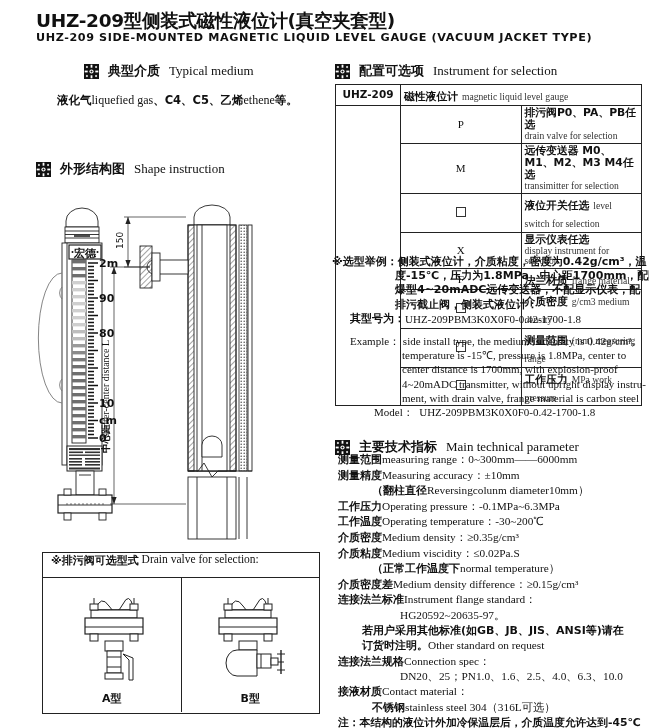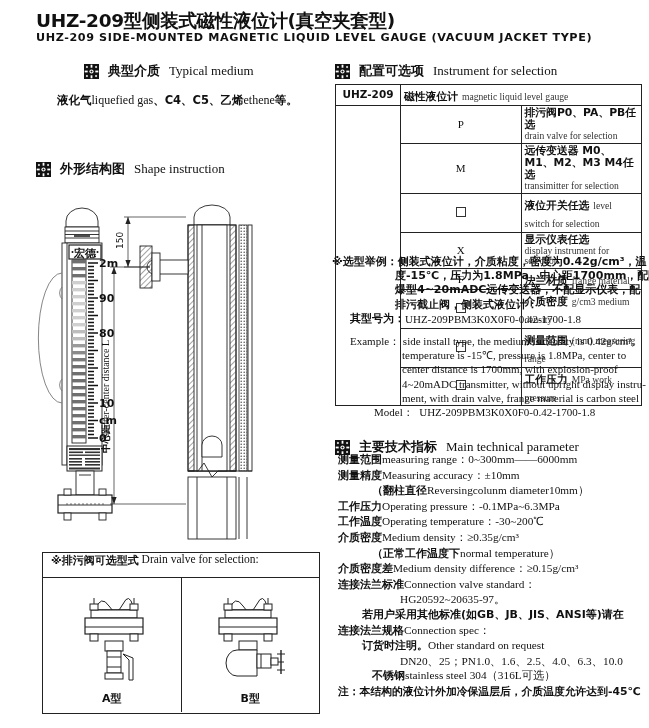--- a/index.html
+++ b/index.html
@@ -534,27 +534,29 @@
       <span class="sec-en">Main technical parameter</span>
     </div>
 
     <div class="spec">
       <div class="ln"><span class="k">测量范围</span><span class="v">measuring range：0~300mm——6000mm</span></div>
       <div class="ln"><span class="k">测量精度</span><span class="v">Measuring accuracy：±10mm</span></div>
       <div class="ln i1"><span class="k">（翻柱直径</span><span class="v">Reversingcolunm diameter10mm）</span></div>
       <div class="ln"><span class="k">工作压力</span><span class="v">Operating pressure：-0.1MPa~6.3MPa</span></div>
       <div class="ln"><span class="k">工作温度</span><span class="v">Operating temperature：-30~200℃</span></div>
       <div class="ln"><span class="k">介质密度</span><span class="v">Medium density：≥0.35g/cm³</span></div>
+      <div class="ln"><span class="k">介质粘度</span><span class="v">Medium viscidity：≤0.02Pa.S</span></div>
       <div class="ln i1"><span class="k">（正常工作温度下</span><span class="v">normal  temperature）</span></div>
       <div class="ln"><span class="k">介质密度差</span><span class="v">Medium density difference：≥0.15g/cm³</span></div>
-      <div class="ln"><span class="k">连接法兰标准</span><span class="v">Connection valve standard：</span></div>
+      <div class="ln"><span class="k">连接法兰标准</span><span class="v">Instrument flange standard：</span></div>
       <div class="ln i2"><span class="v">HG20592~20635-97。</span></div>
       <div class="ln i3"><span class="k">若用户采用其他标准</span><span class="k">(如GB、JB、JIS、ANSI等)请在</span></div>
+      <div class="ln i3"><span class="k">订货时注明。</span><span class="v">Other standard on request</span></div>
       <div class="ln"><span class="k">连接法兰规格</span><span class="v">Connection spec：</span></div>
-      <div class="ln i3"><span class="k">订货时注明。</span><span class="v">Other standard on request</span></div>
       <div class="ln i2"><span class="v">DN20、25；PN1.0、1.6、2.5、4.0、6.3、10.0</span></div>
+      <div class="ln"><span class="k">接液材质</span><span class="v">Contact material：</span></div>
       <div class="ln i1"><span class="k">不锈钢</span><span class="v">stainless steel 304（316L可选）</span></div>
       <div class="ln rm-cn" style="margin-top:1px;">注：本结构的液位计外加冷保温层后，介质温度允许达到-45℃</div>
 
     </div>
 
   </div>
 </div>
 
 </body></html>

